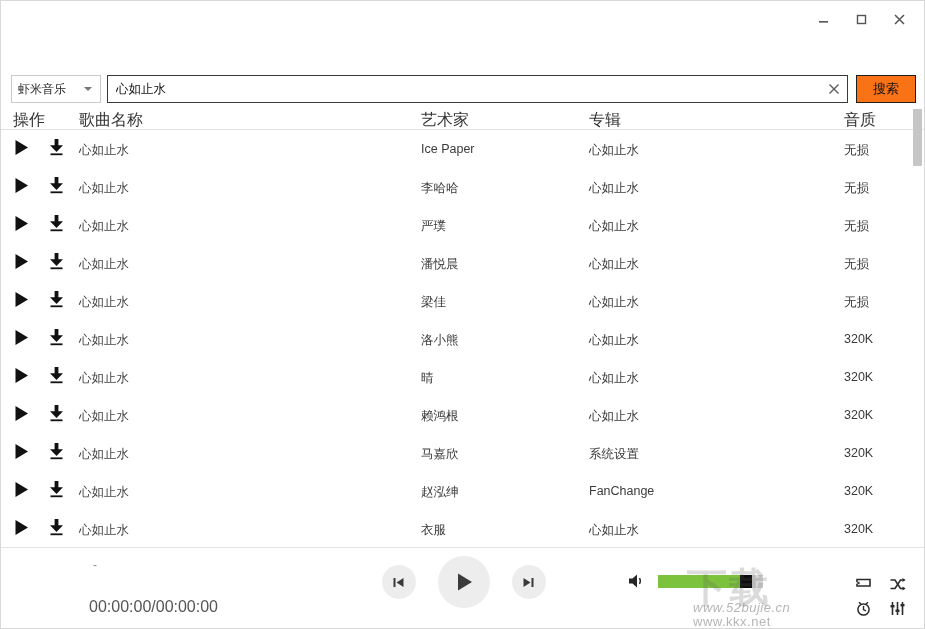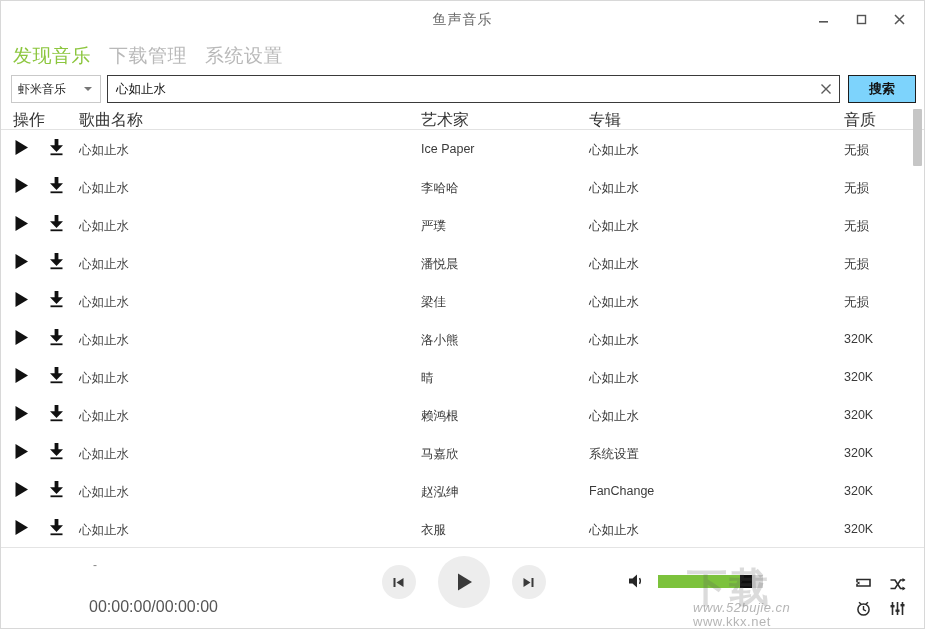--- a/index.html
+++ b/index.html
@@ -129,32 +129,31 @@
   }
   .clear-x {
     width: 26px;
     display: flex;
     align-items: center;
     justify-content: center;
     cursor: pointer;
     color: #555;
   }
   .search-btn {
-    width: 68px;
+    width: 60px;
     margin-left: 8px;
     border: 1px solid #1d1d1d;
-    background: #7dd3fc;
+    background: #f97316;
     display: flex;
     align-items: center;
     justify-content: center;
     font-size: 13px;
     color: #111;
     cursor: pointer;
     box-sizing: border-box;
-    font-weight: bold;
   }
 
   
   .table-wrap {
     position: absolute;
     left: 0; top: 106px;
     width: 925px;
     height: 443px;
     overflow: hidden;
   }
@@ -357,45 +356,39 @@
     color: rgba(120,120,120,0.55);
     letter-spacing: 0.5px;
   }
 </style>
 </head>
 <body>
 
 <div id="app">
 
   <div class="titlebar">
-    <div class="title-text">鱼声音乐</div>
     <div class="win-btns">
       <div class="win-btn">
         <svg width="13" height="13" viewBox="0 0 13 13" aria-hidden="true">
           <rect x="2" y="8" width="9" height="1.6" fill="#555"></rect>
         </svg>
       </div>
       <div class="win-btn">
         <svg width="13" height="13" viewBox="0 0 13 13" aria-hidden="true">
           <rect x="2.5" y="2.5" width="8" height="8" fill="none" stroke="#555" stroke-width="1.4"></rect>
         </svg>
       </div>
       <div class="win-btn">
         <svg width="15" height="15" viewBox="0 0 15 15" aria-hidden="true">
           <path d="M3 3 L12 12 M12 3 L3 12" stroke="#555" stroke-width="1.5" fill="none"></path>
         </svg>
       </div>
     </div>
   </div>
 
-  <div class="tabbar">
-    <div class="tab active" style="color: rgb(140, 198, 62);">发现音乐</div>
-    <div class="tab" style="color: rgb(185, 185, 185);">下载管理</div>
-    <div class="tab" style="color: rgb(185, 185, 185);">系统设置</div>
-  </div>
 
   <div class="searchrow">
     <div class="source-select">
       <span class="label">虾米音乐</span>
       <span class="caret"></span>
     </div>
     <div class="search-field">
       <span class="val">心如止水</span>
       <span class="clear-x">
         <svg width="14" height="14" viewBox="0 0 14 14" aria-hidden="true">

